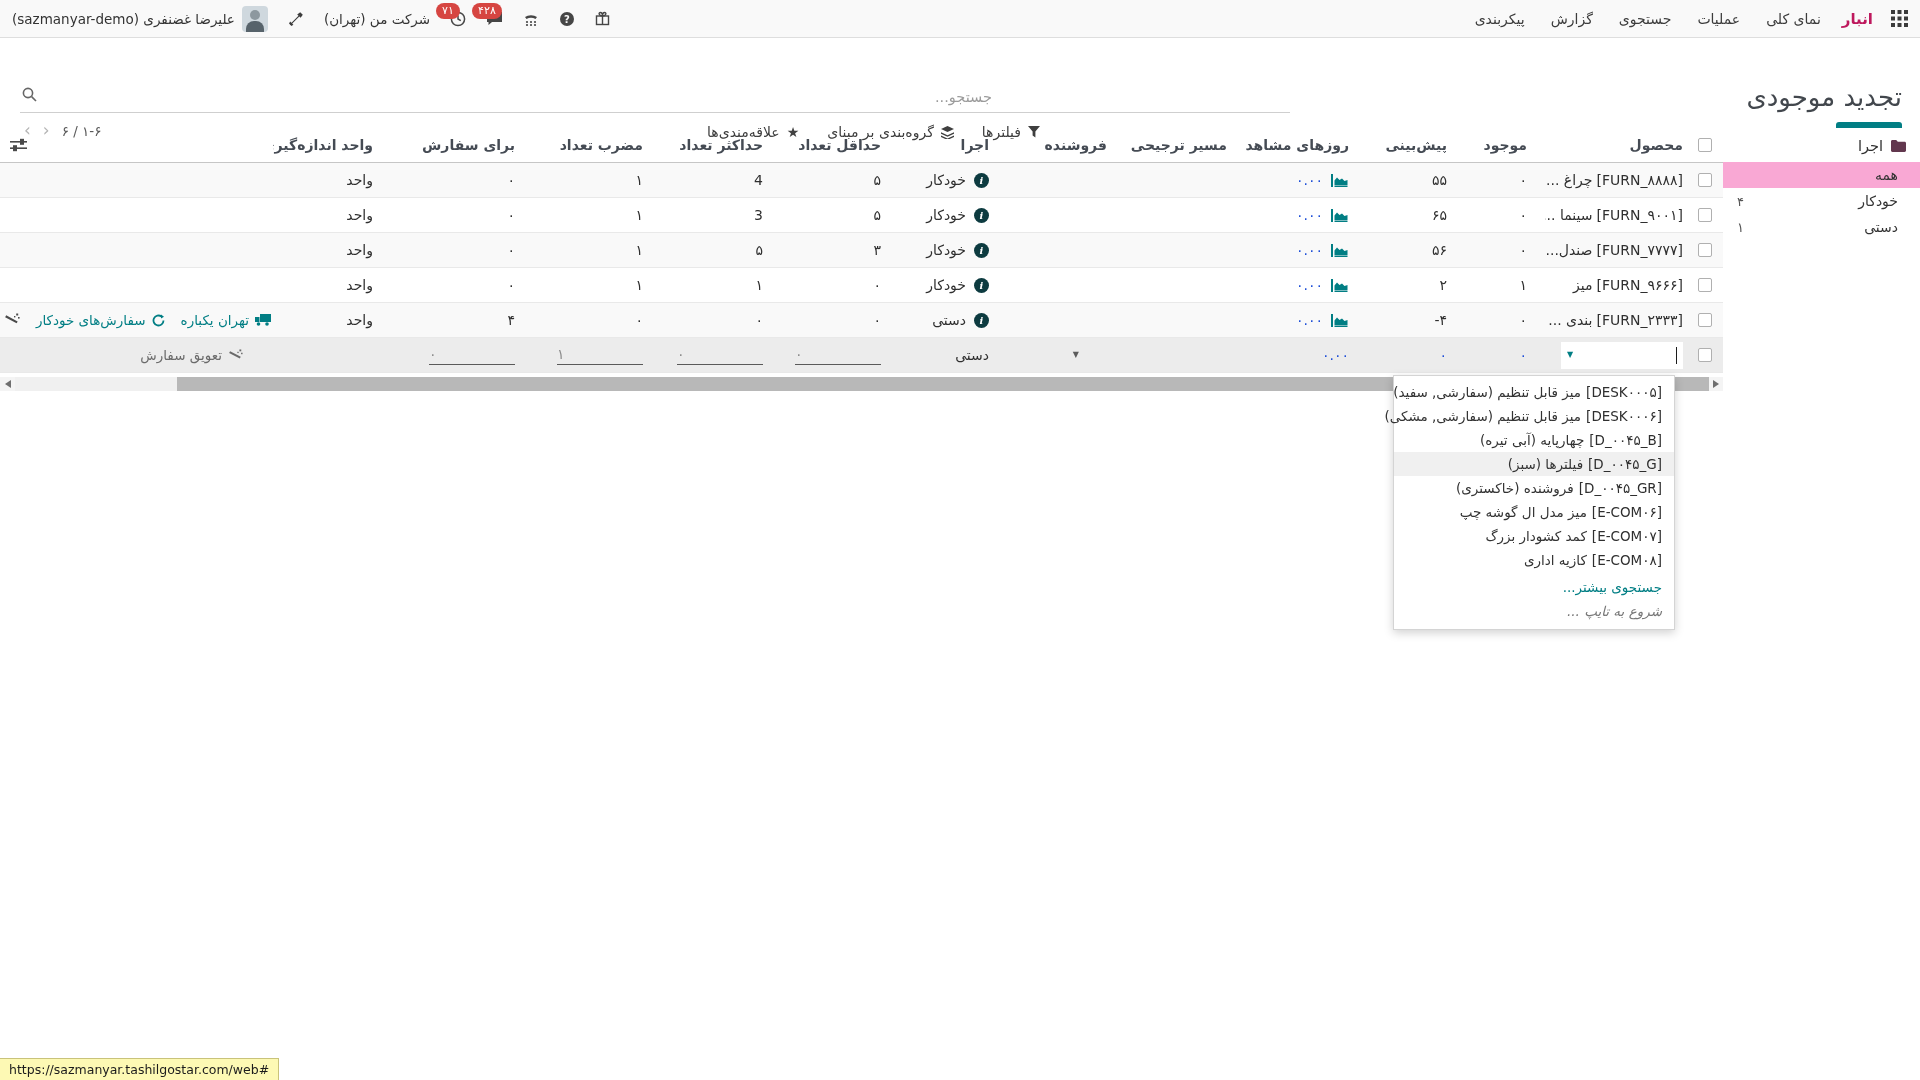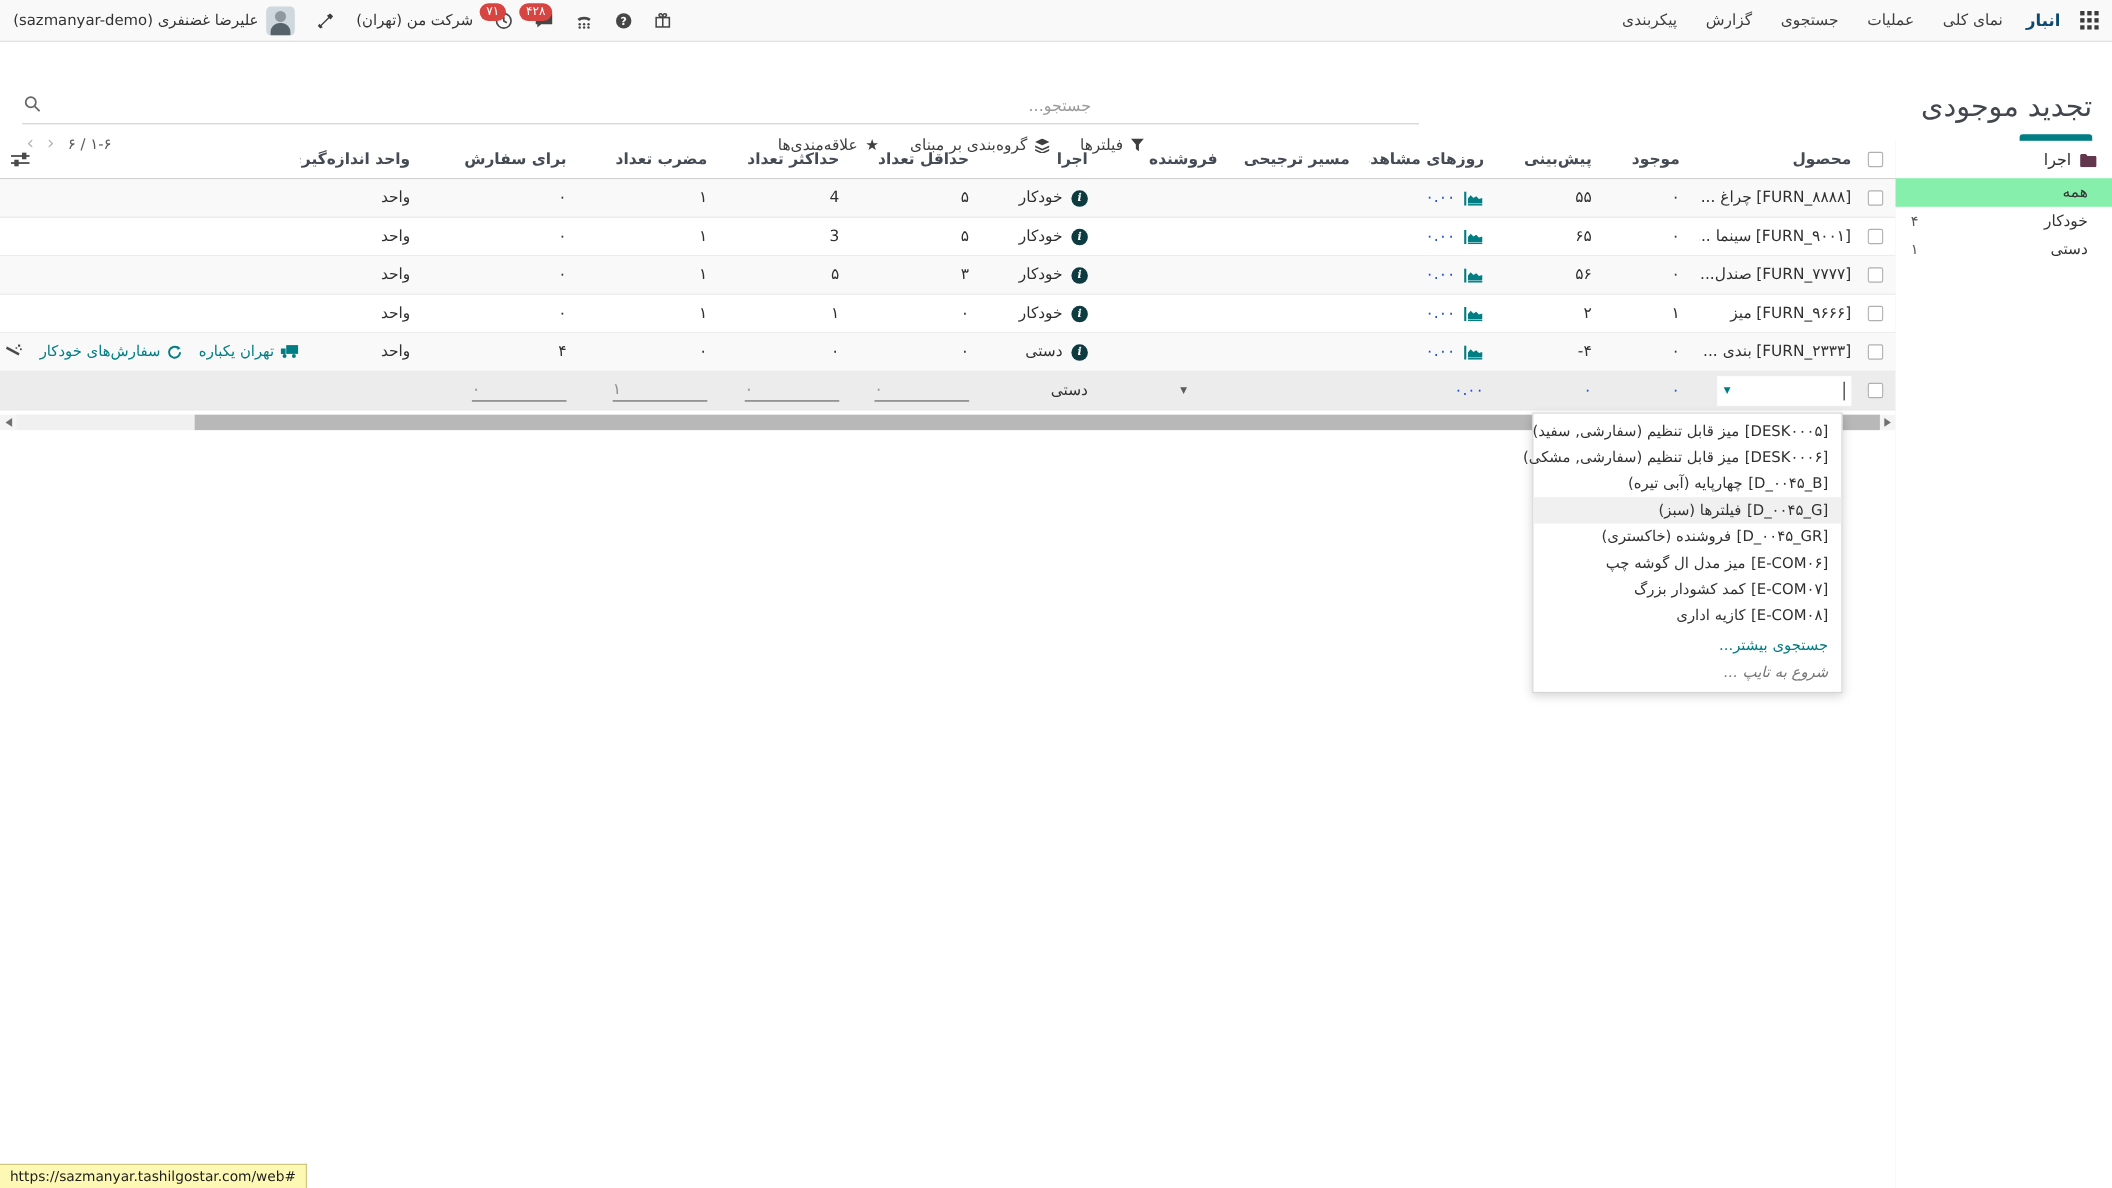--- a/index.html
+++ b/index.html
@@ -6,21 +6,21 @@
   html,body{width:1920px;height:1080px}
   body{position:relative;overflow:hidden;background:#fff;color:#2f2f2f;
        font-family:"DejaVu Sans",sans-serif;direction:rtl;font-size:14px}
   svg{display:block}
 
   
   .navbar{position:absolute;top:0;left:0;width:1920px;height:38px;background:#f9f9f9;
           border-bottom:1px solid #dedede;display:flex;align-items:center;padding:0 12px;z-index:5}
   .nav-right{display:flex;align-items:center}
   .apps-grid{margin-inline-end:10px;cursor:pointer}
-  .app-name{font-weight:700;font-size:15px;color:#0c4a6e;padding:0 8px;cursor:pointer}
+  .app-name{font-weight:700;font-size:15px;color:#be185d;padding:0 8px;cursor:pointer}
   .nav-item{padding:0 13px;font-size:14px;color:#3c3c3c;cursor:pointer}
   .systray{margin-inline-start:auto;display:flex;align-items:center;gap:20px}
   .icon-btn{position:relative;color:#464646;cursor:pointer;display:flex;align-items:center}
   .badge{position:absolute;top:-8px;left:-14px;background:#d64541;color:#fff;border-radius:9px;
          padding:1px 6px;font-size:11px;line-height:14px;white-space:nowrap}
   .company{font-size:13.5px;color:#333;cursor:pointer}
   .userblock{display:flex;align-items:center;gap:7px;cursor:pointer}
   .avatar{width:26px;height:26px;border-radius:4px;background:#cfd8de;overflow:hidden;position:relative}
   .avatar::before{content:"";position:absolute;top:4px;left:8px;width:10px;height:10px;border-radius:50%;background:#8d989f}
   .avatar::after{content:"";position:absolute;top:15px;left:4px;width:18px;height:12px;border-radius:8px 8px 0 0;background:#57636b}
@@ -44,21 +44,21 @@
   .filterbar .fitem{display:flex;align-items:center;gap:7px;font-size:14px;color:#3d3d3d;cursor:pointer;white-space:nowrap}
   .star{color:#414141;font-size:14px}
 
   
   .sidepanel{position:absolute;top:128px;left:1723px;width:197px;height:952px;border-left:0;
              border-right:0;background:#fff}
   .sidepanel{border-left:none}
   .side-divider{position:absolute;top:128px;left:1723px;width:1px;height:952px;background:#e3e3e3}
   .sp-header{display:flex;align-items:center;gap:8px;padding:10px 14px 8px;font-size:14.5px;color:#2e2e2e}
   .sp-item{display:flex;align-items:center;height:26px;padding:0 22px 0 14px;font-size:14px;color:#333;cursor:pointer}
-  .sp-item.active{background:#86efac}
+  .sp-item.active{background:#f9a8d4}
   .sp-count{margin-inline-start:auto;color:#555;font-size:13px}
 
   
   .listview{position:absolute;top:128px;left:0;width:1723px}
   .trow,.thead{display:flex;width:1723px;height:35px;align-items:stretch}
   .thead{border-bottom:1px solid #c6c6c6;color:#454b54;font-weight:700}
   .trow{border-bottom:1px solid #e9e9e9}
   .trow.stripe{background:#f9f9f9}
   .trow.editing{background:#ececec}
   .cell{display:flex;align-items:center;gap:8px;padding-inline-start:18px;overflow:hidden;
@@ -587,20 +587,31 @@
     <div class="cell col-max">
         <span class="edit-ul">۰</span>
       </div>
     <div class="cell col-mult">
         <span class="edit-ul">۱</span>
       </div>
     <div class="cell col-order">
         <span class="edit-ul">۰</span>
       </div>
     <div class="cell col-uom"></div>
+    <div class="cell col-filler" style="padding-inline-start:30px">
+      <span class="snooze">
+        <svg width="15" height="13" viewBox="0 0 16 14" fill="#6a6a6a">
+          <rect x="1" y="5" width="13" height="2.2" transform="rotate(28 7 6)"></rect>
+          <rect x="12.2" y="0.5" width="2" height="2"></rect>
+            <rect x="14" y="4" width="1.6" height="1.6"></rect>
+            <rect x="10" y="3" width="1.4" height="1.4"></rect>
+        </svg>
+        <span>تعویق سفارش</span>
+      </span>
+    </div>
   </div>
 </div>
 
 <div class="hscroll">
   <span class="hs-arrow">
       <span class="tri-l"></span>
     </span>
   <span class="hs-track">
     <span class="hs-thumb"></span>
   </span>

